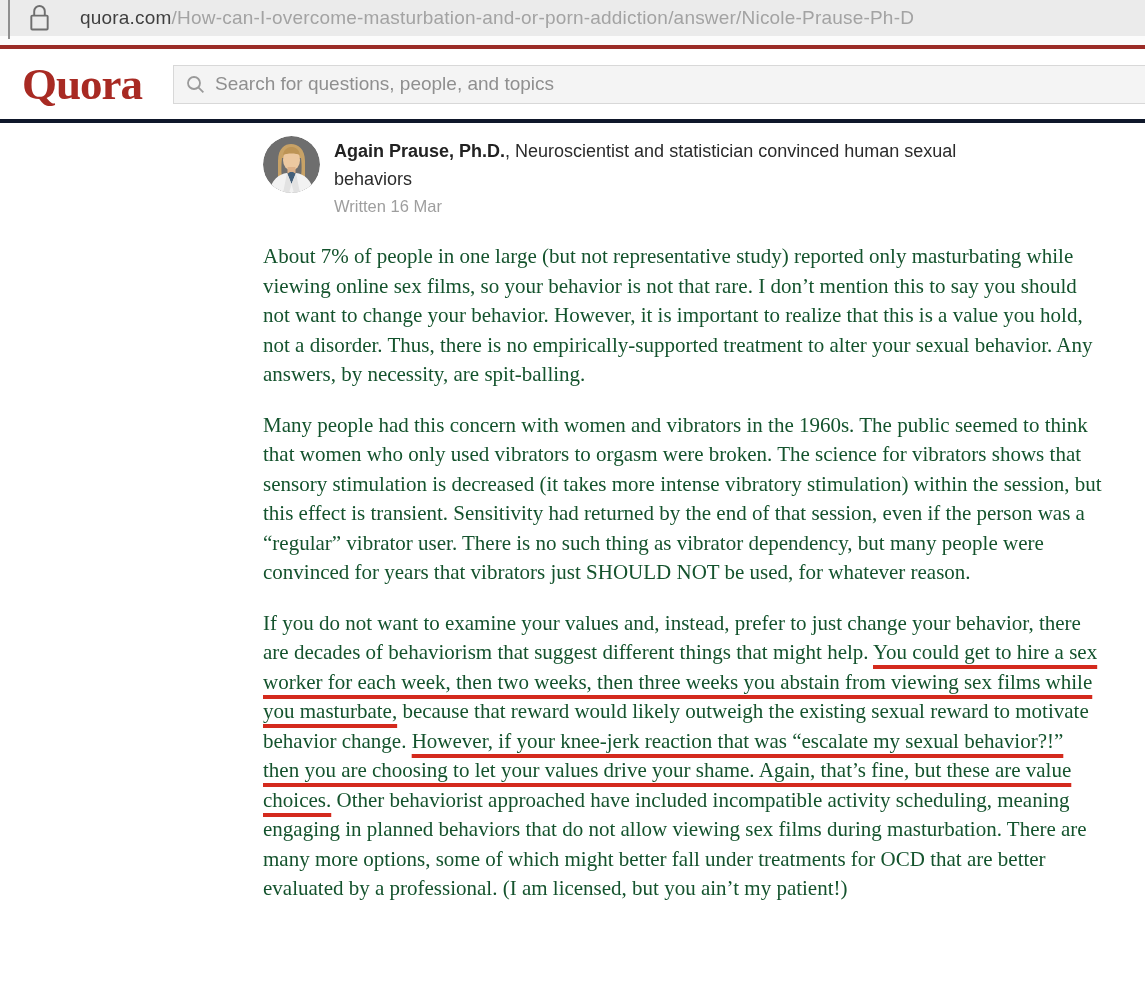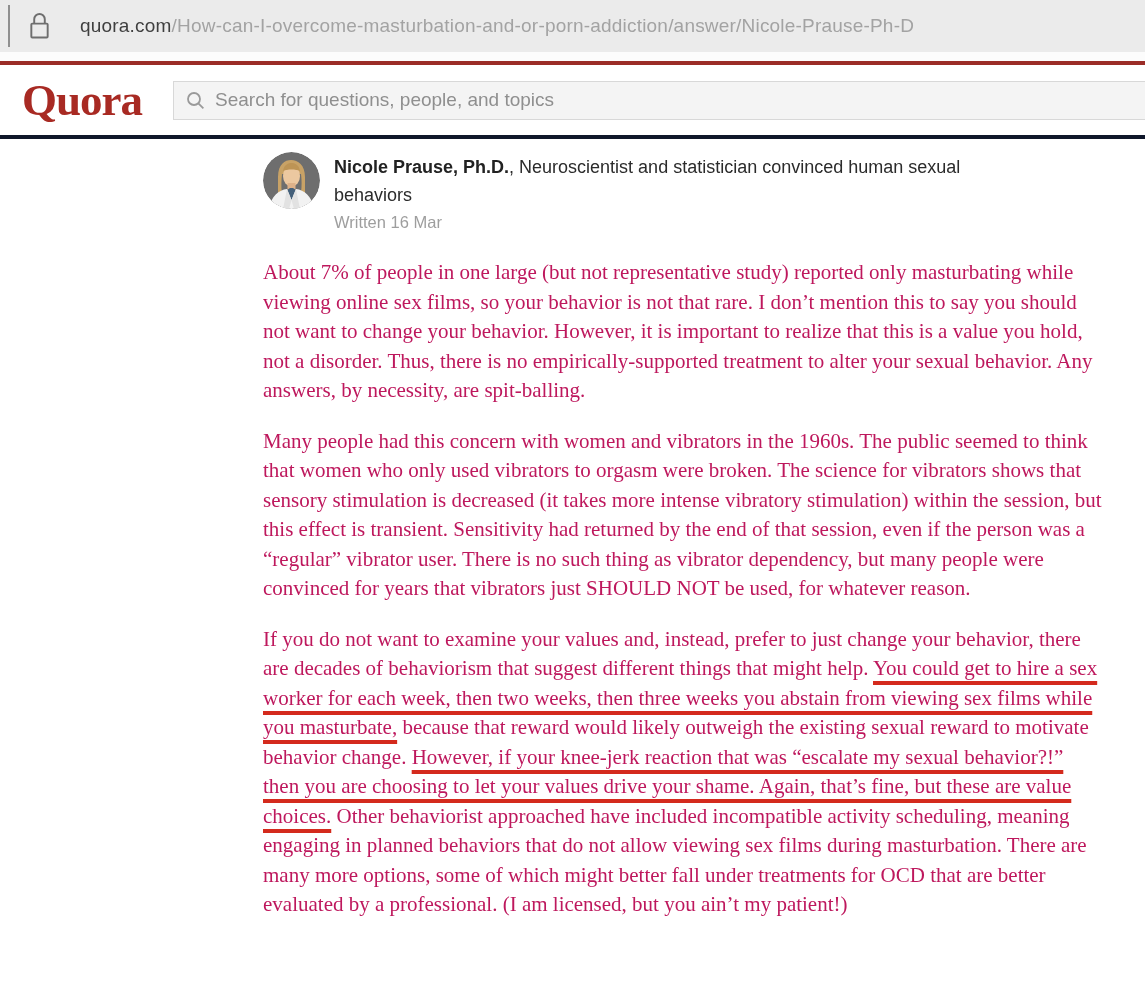--- a/index.html
+++ b/index.html
@@ -8,21 +8,21 @@
     --annotation-red:#d42a1d;
   }
   *{box-sizing:border-box;}
   html,body{margin:0;padding:0;}
   body{
     width:1145px;height:993px;overflow:hidden;background:#fff;
     font-family:"Liberation Sans",sans-serif;
   }
   
   .browser-bar{
-    height:52px;background:#ebebeb;display:flex;align-items:center;
+    height:36px;background:#ebebeb;display:flex;align-items:center;
   }
   .caret-line{
     width:2px;height:42px;background:#8f8f8f;margin-left:8px;flex:none;
   }
   .lock-wrap{margin-left:17px;flex:none;display:flex;align-items:center;}
   .url-text{
     margin-left:28px;font-size:19px;white-space:nowrap;letter-spacing:.2px;
   }
   .url-host{color:#3f3f3f;}
   .url-path{color:#a3a3a3;}
@@ -59,21 +59,21 @@
   }
   .author-meta{margin-left:14px;padding-top:1px;}
   .author-line{
     font-size:18px;line-height:28px;color:#2b2b2b;max-width:700px;
   }
   .author-name{font-weight:bold;color:#222;cursor:pointer;}
   .written{font-size:16.5px;color:#9e9e9e;margin-top:4px;}
   .answer-body{
     margin-top:26px;
     font-family:"Liberation Serif",serif;
-    font-size:21px;line-height:29.5px;color:#be185d;
+    font-size:21px;line-height:29.5px;color:#14532d;
   }
   .answer-body p{margin:0 0 21px 0;}
   .red-underline{
     text-decoration:underline;
     text-decoration-color:var(--annotation-red);
     text-decoration-thickness:4px;
     text-underline-offset:6px;
     text-decoration-skip-ink:none;
   }
 </style>
@@ -122,21 +122,21 @@
             <rect x="24.5" y="31" width="8" height="8" fill="#dfb astounding" fill-opacity="0"></rect>
             <rect x="24.5" y="31" width="8" height="7" fill="#ddb189"></rect>
             <path d="M24 38 L28.5 50 L33 38 L30 36 L27 36 Z" fill="#44607a"></path>
             <path d="M6 57 C8 44 16 38 24 37 L28.5 48 L33 37 C41 38 49 44 51 57 Z" fill="#f2f2f2"></path>
             <path d="M24 37 L20 57 L26 57 L28.5 48 Z" fill="#e2e2e2"></path>
             <path d="M33 37 L37 57 L31 57 L28.5 48 Z" fill="#e2e2e2"></path>
           </g>
         </svg>
       </div>
       <div class="author-meta">
-        <div class="author-line"><span class="author-name">Nicole Prause, Ph.D.</span><span class="author-cred">, Neuroscientist and statistician convinced human sexual behaviors</span></div>
+        <div class="author-line"><span class="author-name">Again Prause, Ph.D.</span><span class="author-cred">, Neuroscientist and statistician convinced human sexual behaviors</span></div>
         <div class="written">Written 16 Mar</div>
       </div>
     </div>
     <div class="answer-body">
         <p><span>About 7% of people in one large (but not representative study) reported only masturbating while viewing online sex films, so your behavior is not that rare. I don’t mention this to say you should not want to change your behavior. However, it is important to realize that this is a value you hold, not a disorder. Thus, there is no empirically-supported treatment to alter your sexual behavior. Any answers, by necessity, are spit-balling.</span></p>
         <p><span>Many people had this concern with women and vibrators in the 1960s. The public seemed to think that women who only used vibrators to orgasm were broken. The science for vibrators shows that sensory stimulation is decreased (it takes more intense vibratory stimulation) within the session, but this effect is transient. Sensitivity had returned by the end of that session, even if the person was a “regular” vibrator user. There is no such thing as vibrator dependency, but many people were convinced for years that vibrators just SHOULD NOT be used, for whatever reason.</span></p>
         <p><span>If you do not want to examine your values and, instead, prefer to just change your behavior, there are decades of behaviorism that suggest different things that might help. </span><span class="red-underline">You could get to hire a sex worker for each week, then two weeks, then three weeks you abstain from viewing sex films while you masturbate,</span><span> because that reward would likely outweigh the existing sexual reward to motivate behavior change. </span><span class="red-underline">However, if your knee-jerk reaction that was “escalate my sexual behavior?!” then you are choosing to let your values drive your shame. Again, that’s fine, but these are value choices.</span><span> Other behaviorist approached have included incompatible activity scheduling, meaning engaging in planned behaviors that do not allow viewing sex films during masturbation. There are many more options, some of which might better fall under treatments for OCD that are better evaluated by a professional. (I am licensed, but you ain’t my patient!)</span></p>
       </div>
   </article>
 </main>

